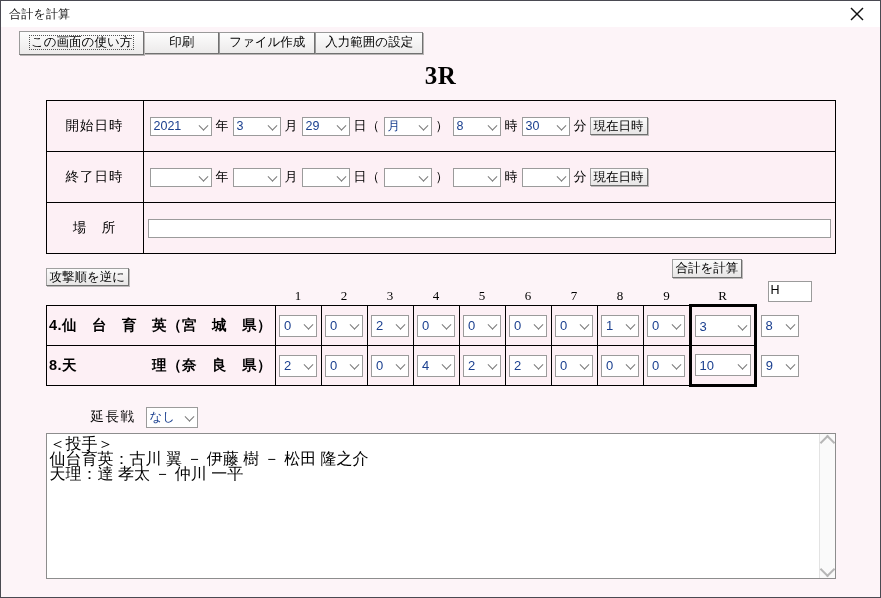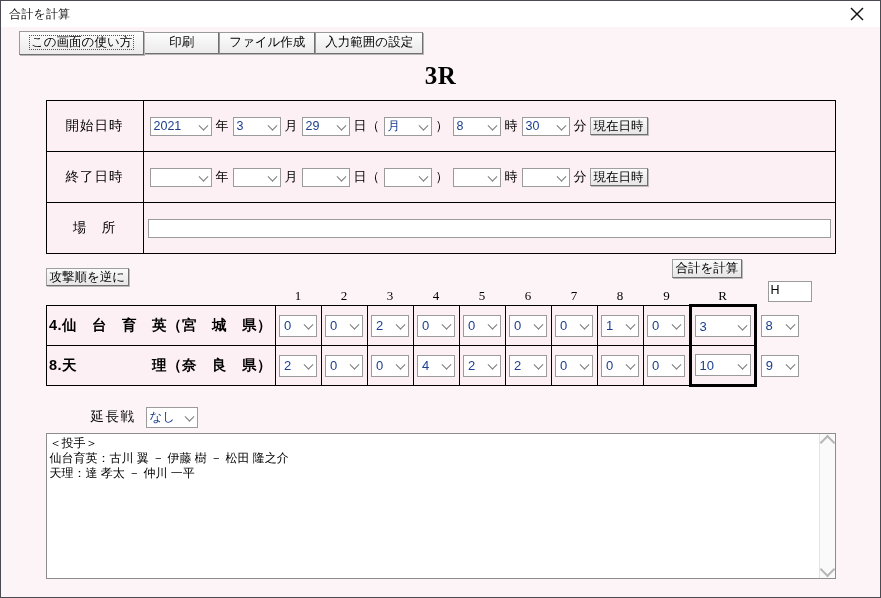--- a/index.html
+++ b/index.html
@@ -296,21 +296,21 @@
     display: flex;
     box-sizing: border-box;
     position: relative;
   }
   .memo {
     flex: 1;
     border: none;
     outline: none;
     resize: none;
     font-family: "Liberation Sans", "DejaVu Sans", sans-serif;
-    font-size: 12px;
+    font-size: 16px;
     line-height: 15px;
     padding: 2px 3px;
     color: #000;
     background: #fff;
     box-sizing: border-box;
     white-space: pre;
     overflow: hidden;
   }
   .vscroll {
     width: 16px;

